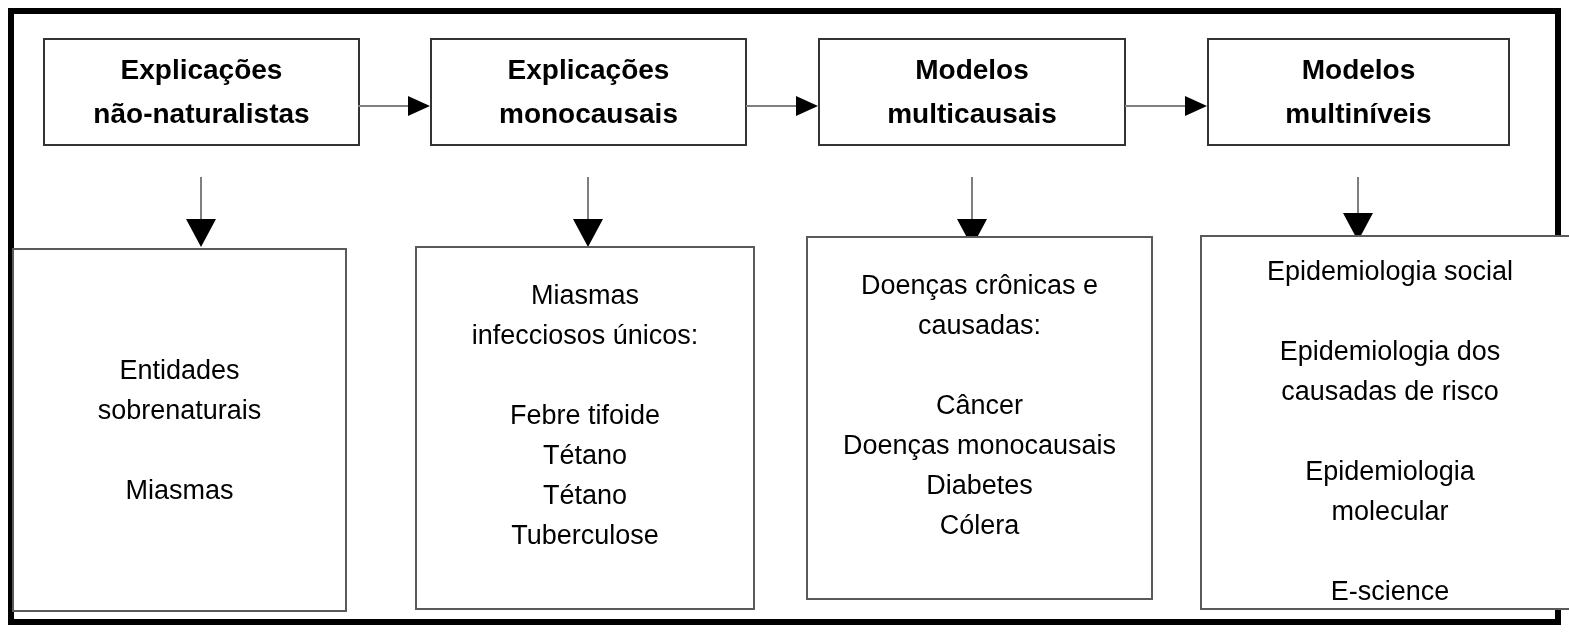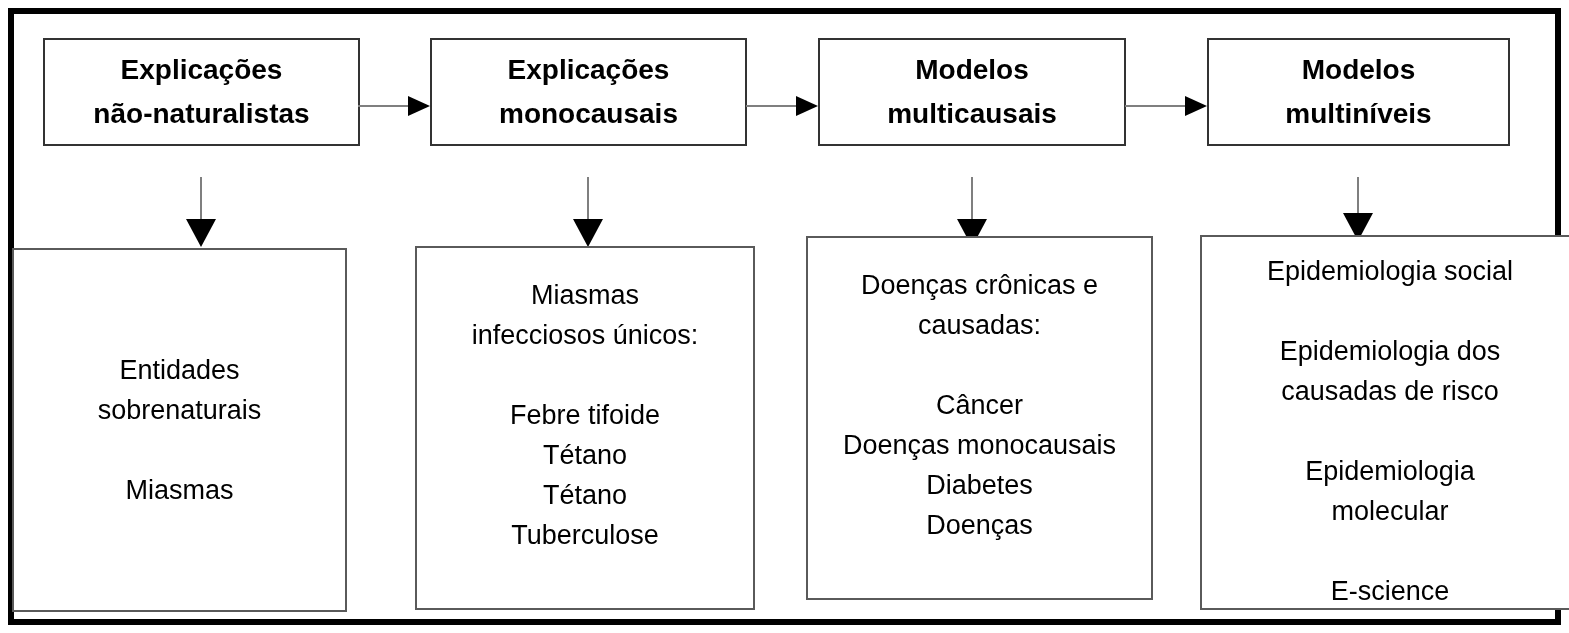--- a/index.html
+++ b/index.html
@@ -167,21 +167,21 @@
       <div class="text-line">Tuberculose</div>
     </div>
 
   <div class="bottom-box" id="bot3">
       <div class="text-line">Doenças crônicas e</div>
       <div class="text-line">causadas:</div>
       <div class="text-line">&nbsp;</div>
       <div class="text-line">Câncer</div>
       <div class="text-line">Doenças monocausais</div>
       <div class="text-line">Diabetes</div>
-      <div class="text-line">Doenças</div>
+      <div class="text-line">Cólera</div>
     </div>
 
   <div class="bottom-box" id="bot4">
       <div class="text-line">Epidemiologia social</div>
       <div class="text-line">&nbsp;</div>
       <div class="text-line">Epidemiologia dos</div>
       <div class="text-line">causadas de risco</div>
       <div class="text-line">&nbsp;</div>
       <div class="text-line">Epidemiologia</div>
       <div class="text-line">molecular</div>

